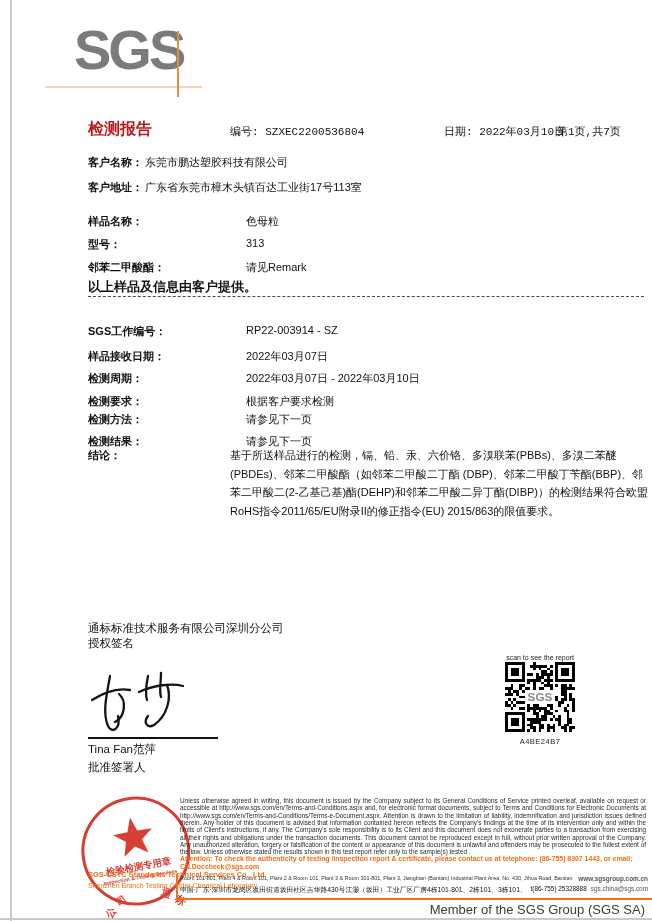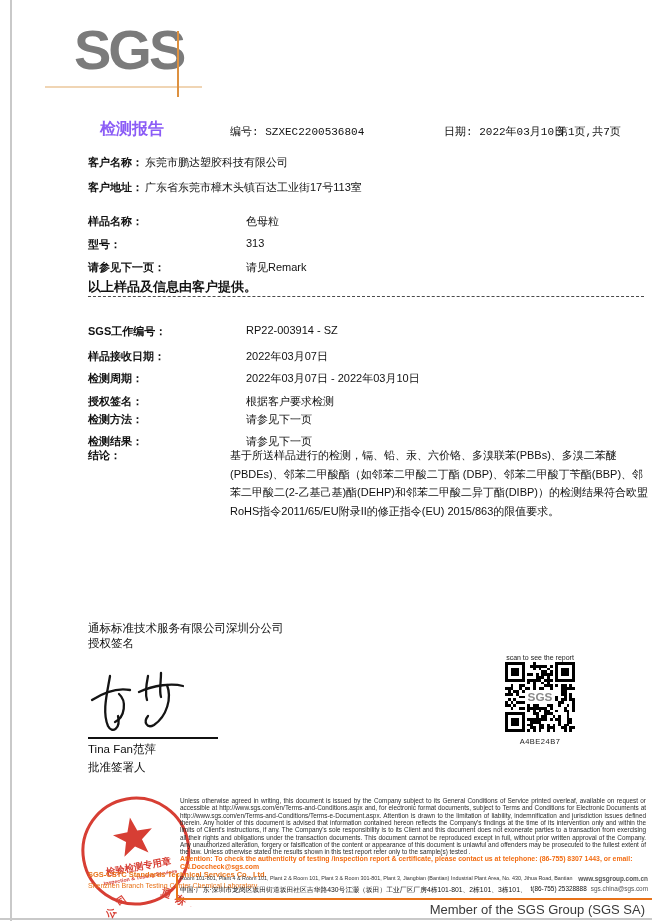--- a/index.html
+++ b/index.html
@@ -12,21 +12,21 @@
   
   .edge-left{left:10px;top:0;width:2px;height:921px;background:#c9c9c9;}
   .edge-bottom{left:0;bottom:1px;width:652px;height:2px;background:#c9c9c9;}
 
   
   .logo-text{left:74px;top:22px;font-size:56px;font-weight:bold;color:#7b7b7b;letter-spacing:-3px;line-height:1;}
   .logo-hline{left:45px;top:86px;width:157px;height:2px;background:#f0d5b4;}
   .logo-vline{left:177px;top:31px;width:2px;height:66px;background:#dd9140;}
 
   
-  .title{left:100px;top:119px;font-size:16px;font-weight:bold;color:#8b5cf6;}
+  .title{left:88px;top:119px;font-size:16px;font-weight:bold;color:#b91c1c;}
   .hmeta{top:124px;font-size:11px;color:#111;font-family:Liberation Mono, monospace;}
   .hm-no{left:230px;} .hm-date{left:444px;} .hm-pages{left:557px;}
 
   
   .row{left:0;width:592px;height:16px;}
   .lbl{position:absolute;left:88px;font-size:11px;font-weight:bold;color:#111;white-space:nowrap;}
   .val{position:absolute;font-size:11px;color:#111;white-space:nowrap;}
   .v145{left:145px;} .v230{left:230px;margin-left:16px;}
   .note{left:88px;font-size:13px;font-weight:bold;color:#111;}
   .dashline{left:88px;top:296px;width:556px;border-top:1.5px dashed #4a4a4a;}
@@ -88,40 +88,40 @@
 
 <div class="abs row" style="top:214px">
   <span class="lbl">样品名称：</span>
   <span class="val v230">色母粒</span>
 </div>
 <div class="abs row" style="top:237px">
   <span class="lbl">型号：</span>
   <span class="val v230">313</span>
 </div>
 <div class="abs row" style="top:260px">
-  <span class="lbl">请参见下一页：</span>
+  <span class="lbl">邻苯二甲酸酯：</span>
   <span class="val v230">请见Remark</span>
 </div>
 <div class="abs note" style="top:278px">以上样品及信息由客户提供。</div>
 <div class="abs dashline"></div>
 
 <div class="abs row" style="top:324px">
   <span class="lbl">SGS工作编号：</span>
   <span class="val v230">RP22-003914 - SZ</span>
 </div>
 <div class="abs row" style="top:349px">
   <span class="lbl">样品接收日期：</span>
   <span class="val v230">2022年03月07日</span>
 </div>
 <div class="abs row" style="top:371px">
   <span class="lbl">检测周期：</span>
   <span class="val v230">2022年03月07日 - 2022年03月10日</span>
 </div>
 <div class="abs row" style="top:394px">
-  <span class="lbl">授权签名：</span>
+  <span class="lbl">检测要求：</span>
   <span class="val v230">根据客户要求检测</span>
 </div>
 <div class="abs row" style="top:412px">
   <span class="lbl">检测方法：</span>
   <span class="val v230">请参见下一页</span>
 </div>
 <div class="abs row" style="top:434px">
   <span class="lbl">检测结果：</span>
   <span class="val v230">请参见下一页</span>
 </div>

